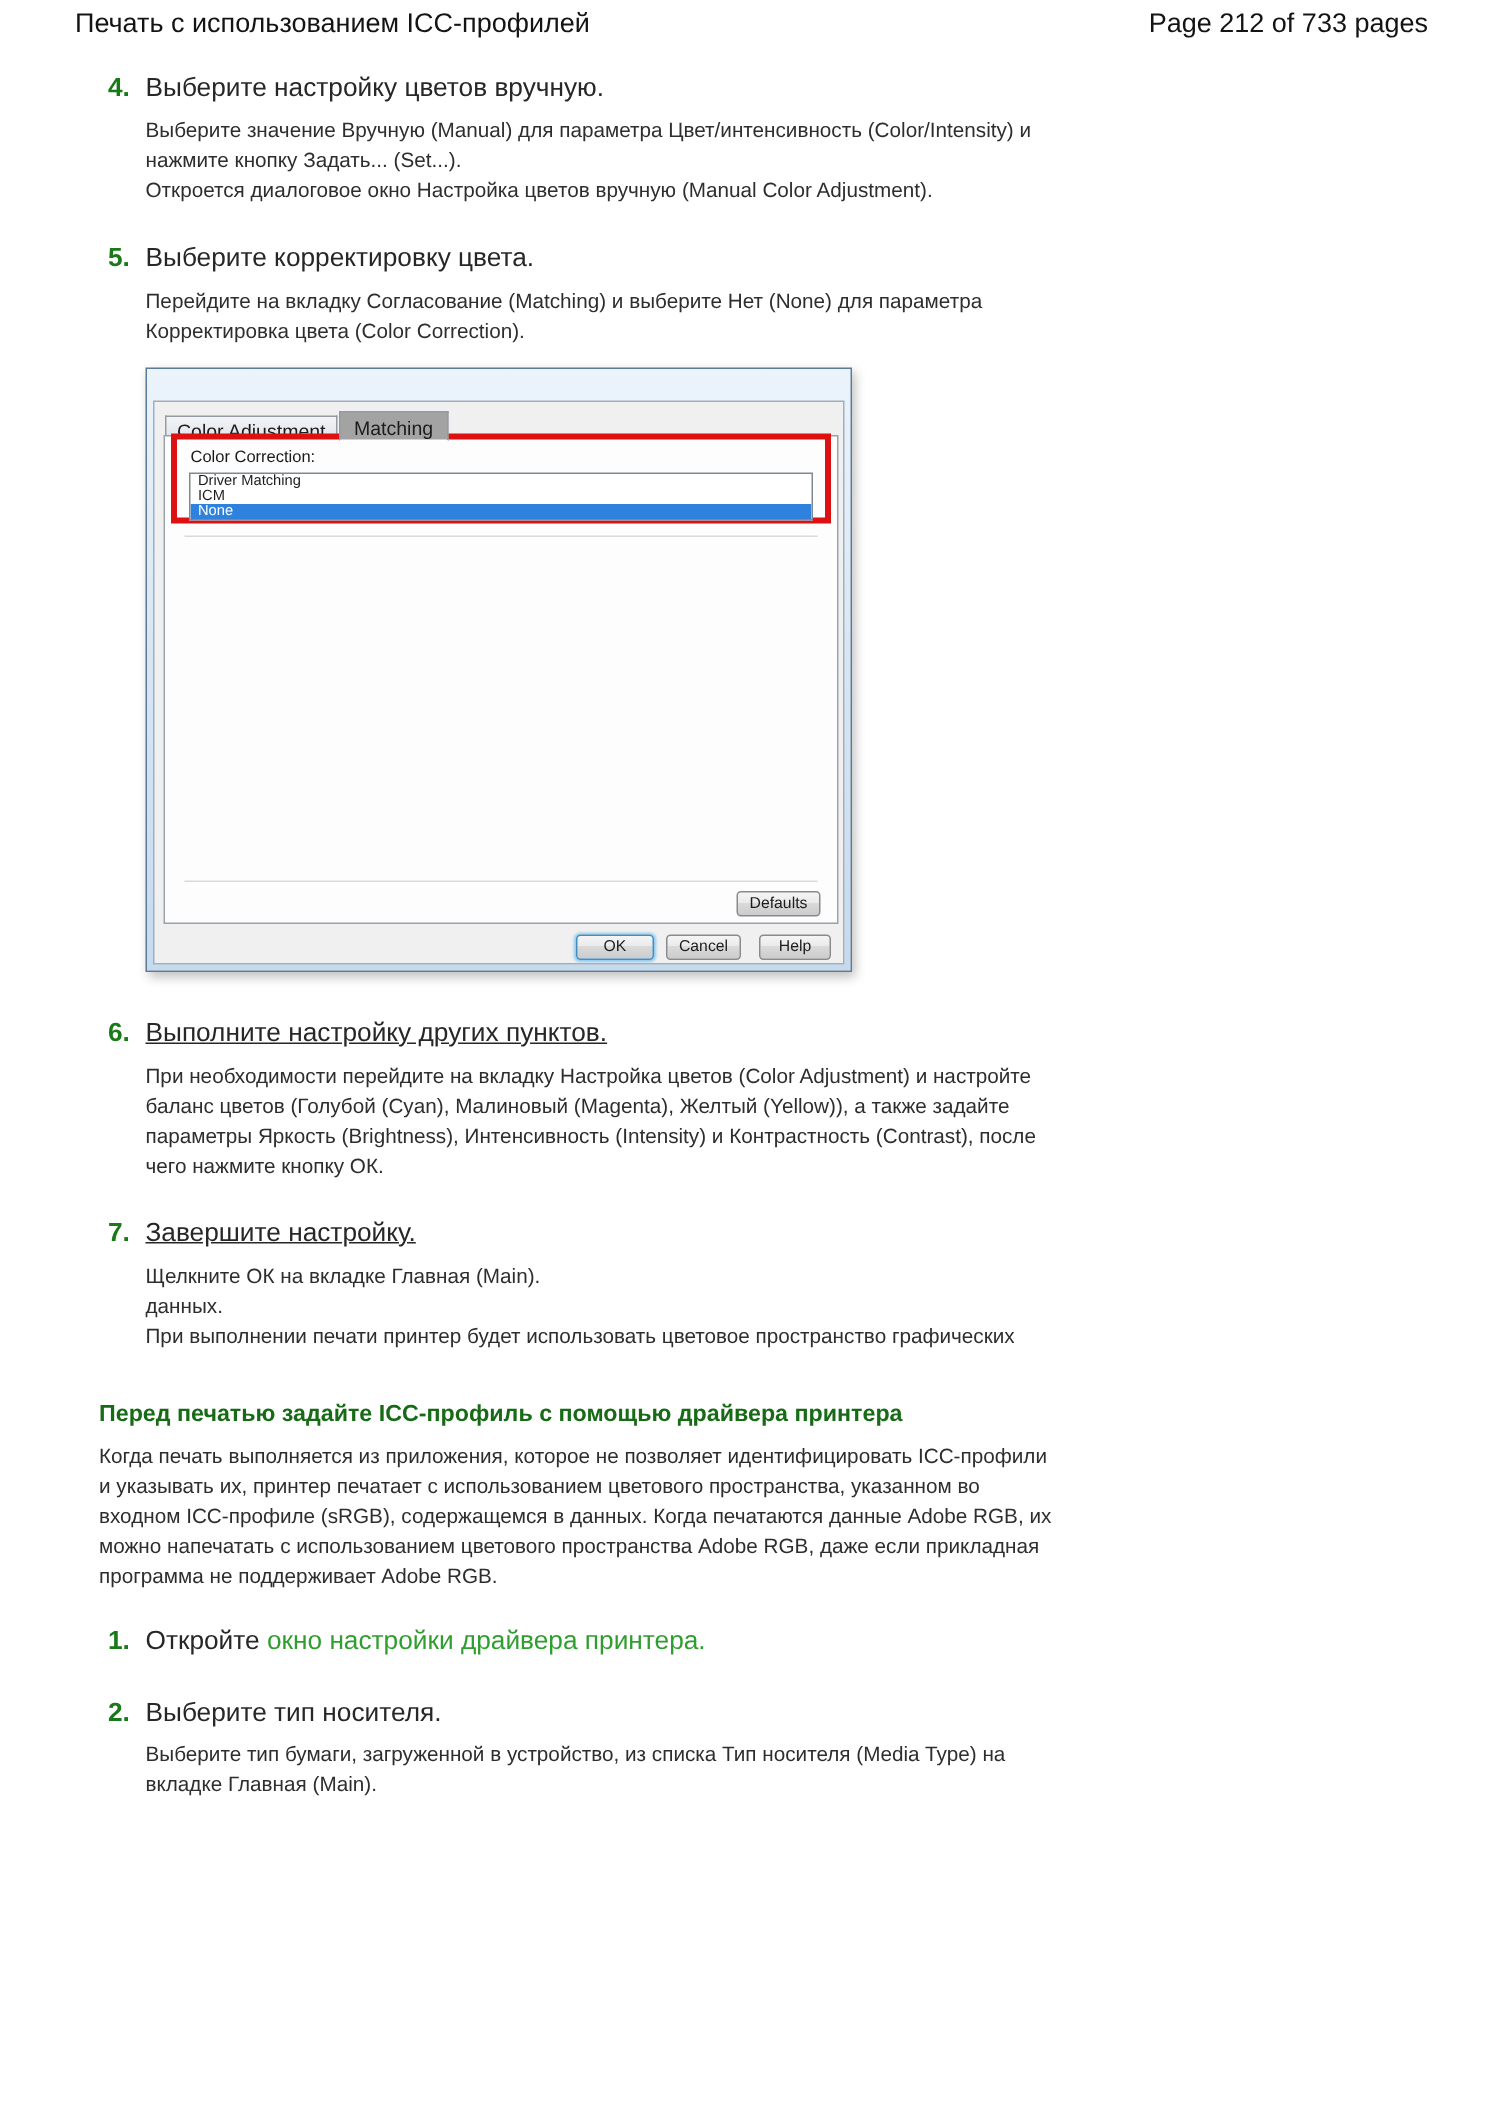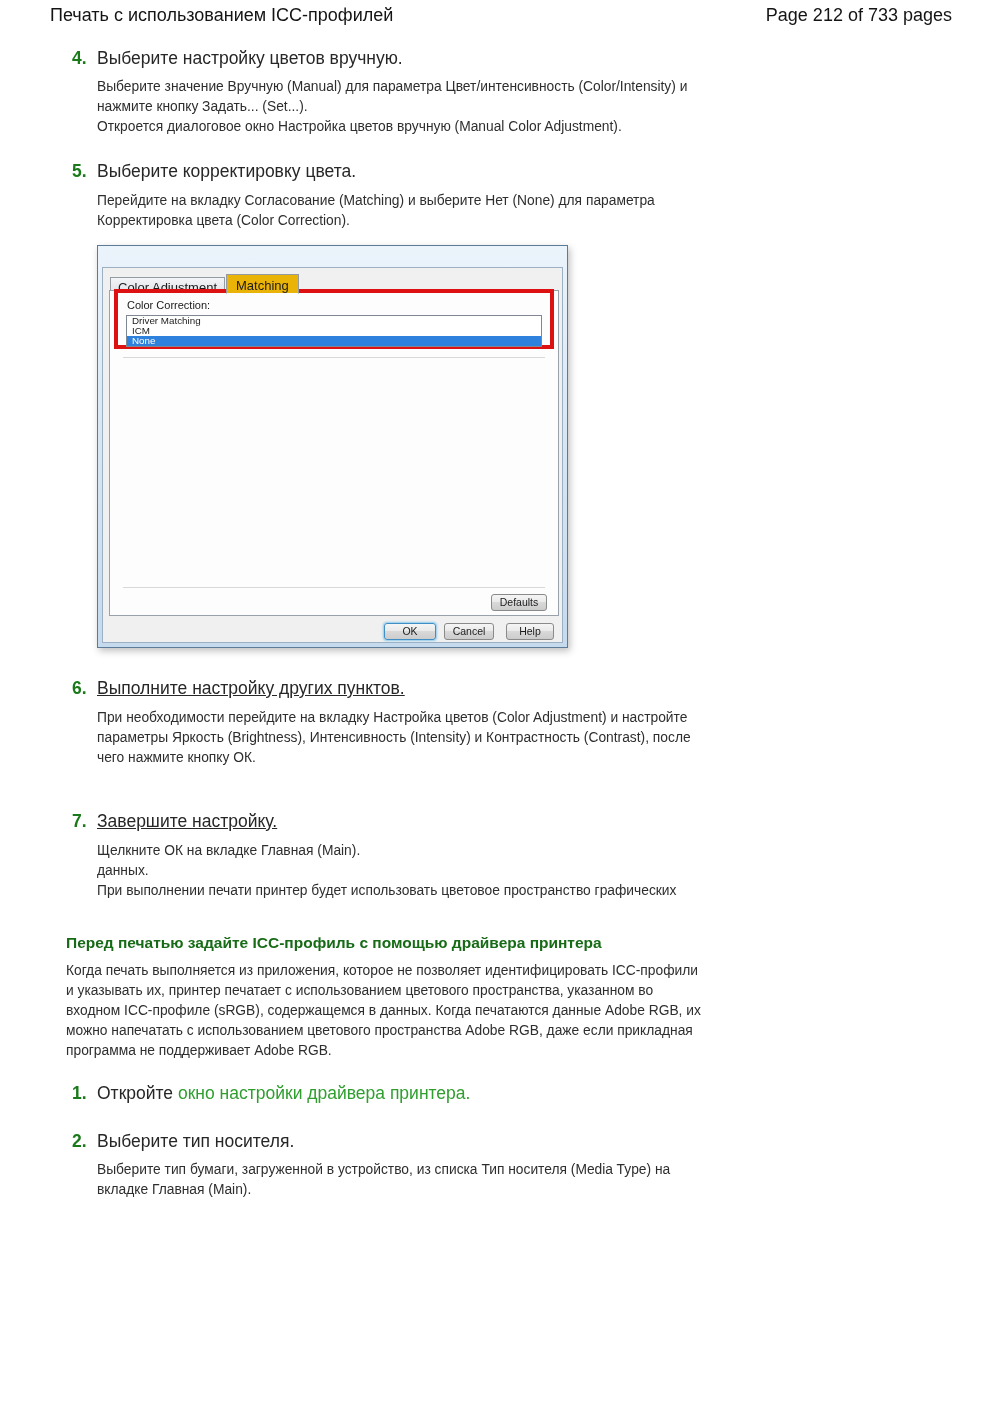--- a/index.html
+++ b/index.html
@@ -33,21 +33,21 @@
   .tb-btn{height:14px;border-radius:3px;font-size:9.5px;line-height:13px;text-align:center;font-weight:bold;box-sizing:border-box;}
   .btn-help{width:26px;background:linear-gradient(#f6f9fc,#d2dde9);border:1px solid #8fa1b5;color:#44637f;}
   .btn-close{width:30px;background:linear-gradient(#f0ab97,#dd5a41 45%,#c23c27);border:1px solid #8c2e1f;color:#fff;}
 
   .dialog-body{position:absolute;left:4px;top:21px;width:461px;height:376px;background:#f0f0f0;
     border:1px solid #9cb0c4;box-sizing:border-box;}
 
   .tabs{position:absolute;left:7px;top:6px;display:flex;align-items:flex-end;}
   .tab{font-size:13px;color:#1c1c1c;box-sizing:border-box;}
   .tab-inactive{padding:2px 7px 2px;background:linear-gradient(#f3f5f7,#dfe3e8);border:1px solid #949ba3;border-bottom:none;height:16px;}
-  .tab-active{position:relative;z-index:3;padding:3px 9px 4px;background:#eab308;border:1px solid #949ba3;border-bottom:1px solid #fdfdfd;margin-left:1px;height:20px;margin-bottom:-1px;}
+  .tab-active{position:relative;z-index:3;padding:3px 9px 4px;background:#a3a3a3;border:1px solid #949ba3;border-bottom:1px solid #fdfdfd;margin-left:1px;height:20px;margin-bottom:-1px;}
 
   .tab-panel{position:absolute;left:6px;top:22px;width:450px;height:326px;background:#fdfdfd;border:1px solid #99a1aa;box-sizing:border-box;z-index:2;}
 
   .red-box{position:absolute;left:4px;right:4px;top:-2px;height:52px;border:4px solid #dd1111;z-index:4;}
   .cc-label{position:absolute;left:9px;top:6px;font-size:11px;color:#191919;}
   .listbox{position:absolute;left:8px;right:8px;top:22px;height:32px;background:#fff;border:1px solid #7f8892;overflow:hidden;box-sizing:border-box;}
   .lb-row{font-size:9.8px;height:10px;line-height:10px;padding-left:5px;color:#1c1c1c;}
   .lb-row.selected{background:#2e82de;color:#fff;}
 
   .panel-sep{position:absolute;left:13px;right:13px;border-top:1px solid #d9d9d9;}
@@ -114,20 +114,21 @@
       <div class="win-btn footer-btn btn-cancel">Cancel</div>
       <div class="win-btn footer-btn btn-help2">Help</div>
     </div>
   </div>
 
   <div class="step-heading" style="top:678px;text-decoration:underline;">
     <span class="step-num">6.</span><span>Выполните настройку других пунктов.</span>
   </div>
   <div class="step-body" style="top:708px;">
     <div>При необходимости перейдите на вкладку Настройка цветов (Color Adjustment) и настройте</div>
+    <div>баланс цветов (Голубой (Cyan), Малиновый (Magenta), Желтый (Yellow)), а также задайте</div>
     <div>параметры Яркость (Brightness), Интенсивность (Intensity) и Контрастность (Contrast), после</div>
     <div>чего нажмите кнопку ОК.</div>
   </div>
 
   <div class="step-heading" style="top:811px;text-decoration:underline;">
     <span class="step-num">7.</span><span>Завершите настройку.</span>
   </div>
   <div class="step-body" style="top:841px;">
     <div>Щелкните ОК на вкладке Главная (Main).</div>
     <div>данных.</div>

